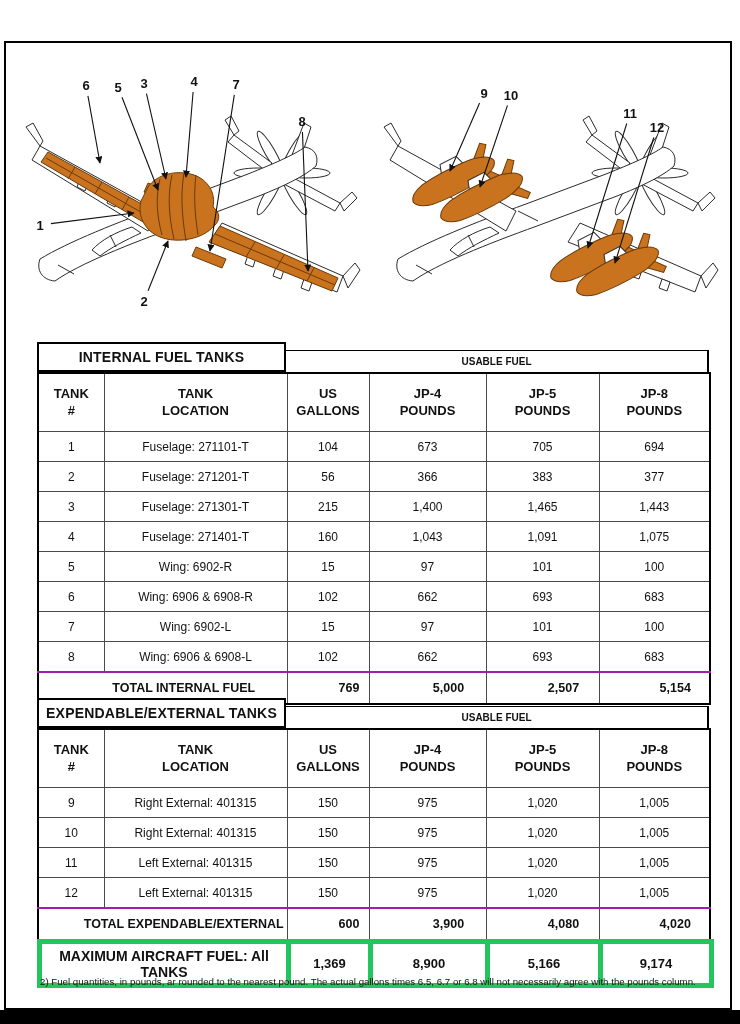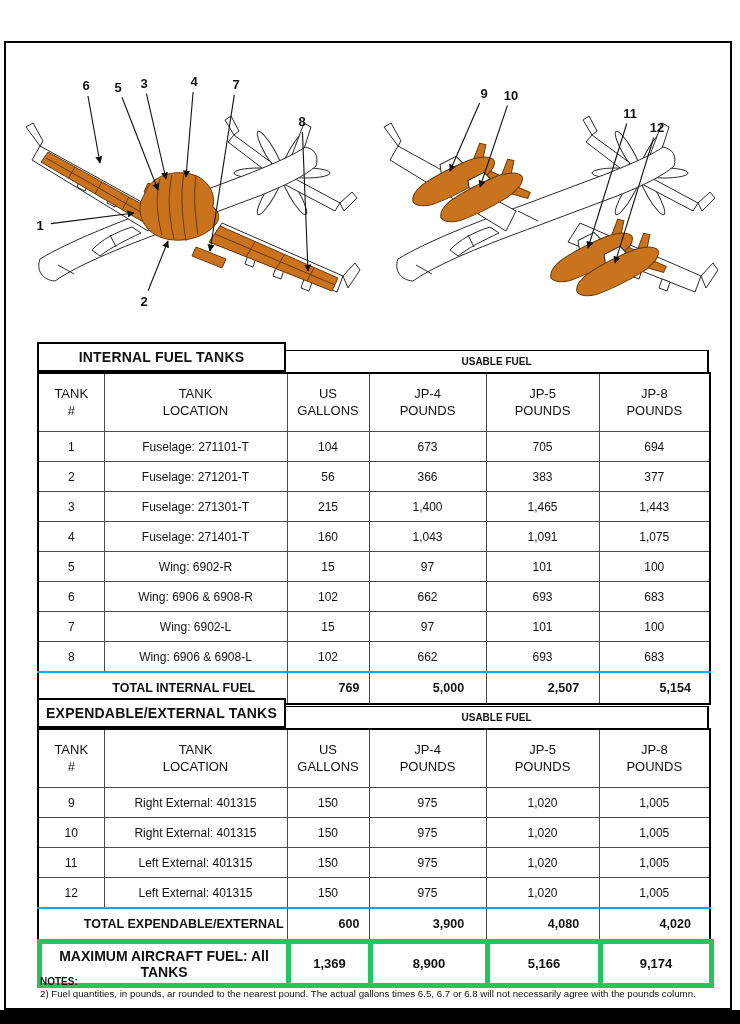--- a/index.html
+++ b/index.html
@@ -24,23 +24,23 @@
   #table-external{top:655px;}
   .title-box{position:absolute;left:0;top:0;width:249px;height:30px;border:2px solid #000;
              box-sizing:border-box;display:flex;align-items:center;justify-content:center;
              background:#fff;font-size:14px;font-weight:bold;letter-spacing:.2px;z-index:2;}
   .usable-box{position:absolute;left:249px;top:8px;width:423px;height:22px;box-sizing:border-box;
               border-top:1.5px solid #000;border-right:2px solid #000;
               display:flex;align-items:center;justify-content:center;
               font-size:10px;font-weight:bold;}
   table.fuel{border-collapse:collapse;table-layout:fixed;width:672px;border:2px solid #000;background:#fff;}
   table.fuel th,table.fuel td{border:1px solid #4a4a4a;text-align:center;padding:0 2px;overflow:hidden;}
-  table.fuel thead th{height:57px;font-size:13px;font-weight:normal;white-space:pre-line;line-height:1.3;}
+  table.fuel thead th{height:57px;font-size:13px;font-weight:bold;white-space:pre-line;line-height:1.3;}
   table.fuel tbody td{height:29px;font-size:12px;font-weight:normal;}
-  table.fuel tfoot td{height:30px;font-size:12.5px;font-weight:bold;border-top:2px solid #0ea5e9;padding-left:44px;}
+  table.fuel tfoot td{height:30px;font-size:12.5px;font-weight:bold;border-top:2px solid #a21caf;padding-left:44px;}
 
   .maxwrap{position:absolute;left:31px;top:896px;}
   table.maxtable{border-collapse:collapse;table-layout:fixed;width:672px;border:2px solid #000;background:#fff;}
   table.maxtable td{border:5px solid #22c55e;text-align:center;height:37px;font-weight:bold;}
   table.maxtable td.maxlabel{font-size:14px;}
   table.maxtable td.maxval{font-size:13px;}
 
   .notes{position:absolute;left:34px;top:933px;width:694px;}
   .notes-heading{font-size:10px;font-weight:bold;margin-bottom:1px;}
   .note-item{font-size:9.7px;line-height:11.8px;}
@@ -381,21 +381,20 @@
               <td class="maxval">1,369</td>
               <td class="maxval">8,900</td>
               <td class="maxval">5,166</td>
               <td class="maxval">9,174</td>
             </tr>
           </tbody>
       </table>
     </div>
 
     <div class="notes">
-      <div class="notes-heading">NOTES:</div>
       <div id="notes-items">
           <div class="note-item">2) Fuel quantities, in pounds, ar rounded to the nearest pound. The actual gallons times 6.5, 6.7 or 6.8 will not necessarily agree with the pounds column.</div>
         </div>
     </div>
 
   </div>
 
   <div class="bottom-bar"></div>
 </div>
 

